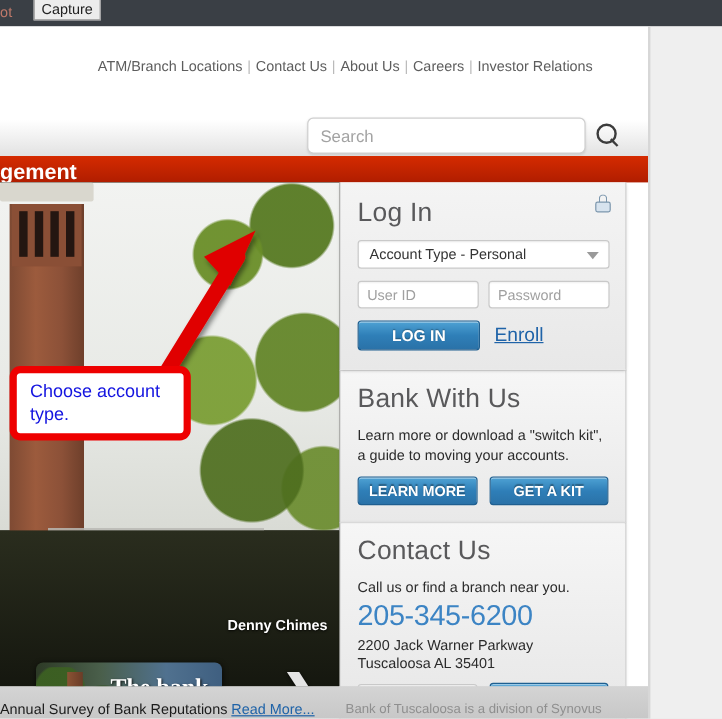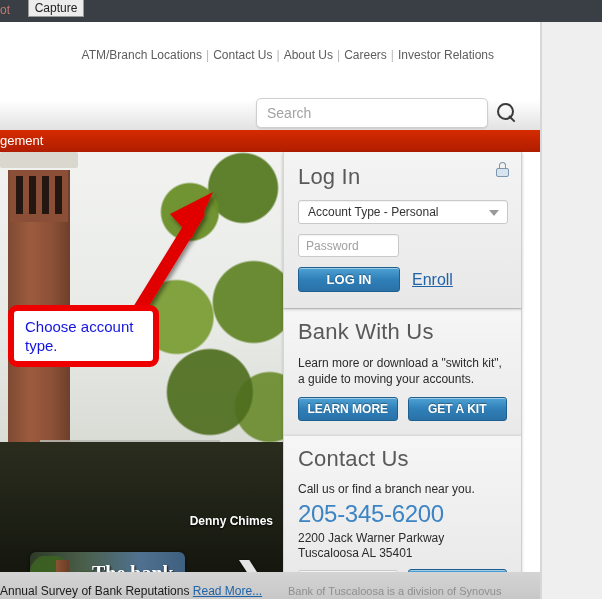--- a/index.html
+++ b/index.html
@@ -86,21 +86,21 @@
     background: linear-gradient(to bottom, #ffffff 0%, #e2e2e2 100%);
   }
 
   
   .red-band {
     position: absolute; left: 0; top: 108px; width: 540px; height: 22px;
     background: linear-gradient(to bottom, #d52b00 0%, #b01d00 100%);
   }
   .red-band-text {
     position: absolute; left: 0; top: 3px;
-    color: #fff; font-size: 13px; font-weight: normal;
+    color: #fff; font-size: 18px; font-weight: bold;
   }
 
   
   .hero {
     position: absolute; left: 0; top: 130px; width: 283px; height: 420px;
     overflow: hidden;
     background: #1a1c10;
   }
   .hero-sky {
     position: absolute; left: 0; top: 0; width: 283px; height: 290px;
@@ -375,20 +375,21 @@
           <div class="lock-body"></div>
         </div>
         <div class="panel-head">Log In</div>
 
         <div class="select-row">
           <span>Account Type - Personal</span>
           <span class="chevron-down"></span>
         </div>
 
         <div class="cred-row">
+          <div class="text-field f-userid">User ID</div>
           <div class="text-field f-pass">Password</div>
         </div>
 
         <div class="login-row">
           <div class="btn-blue btn-login">LOG IN</div>
           <a class="enroll-link">Enroll</a>
         </div>
       </div>
 
       <div class="panel-bank">

